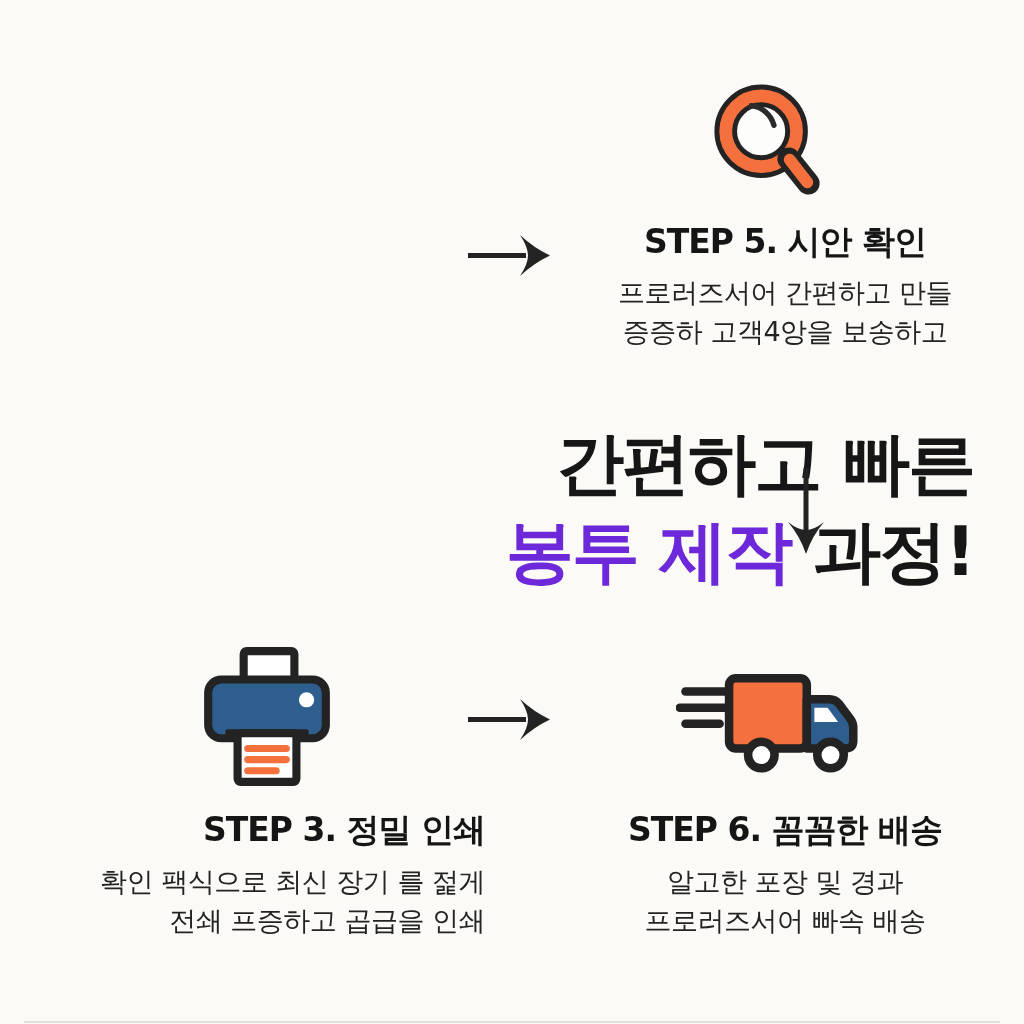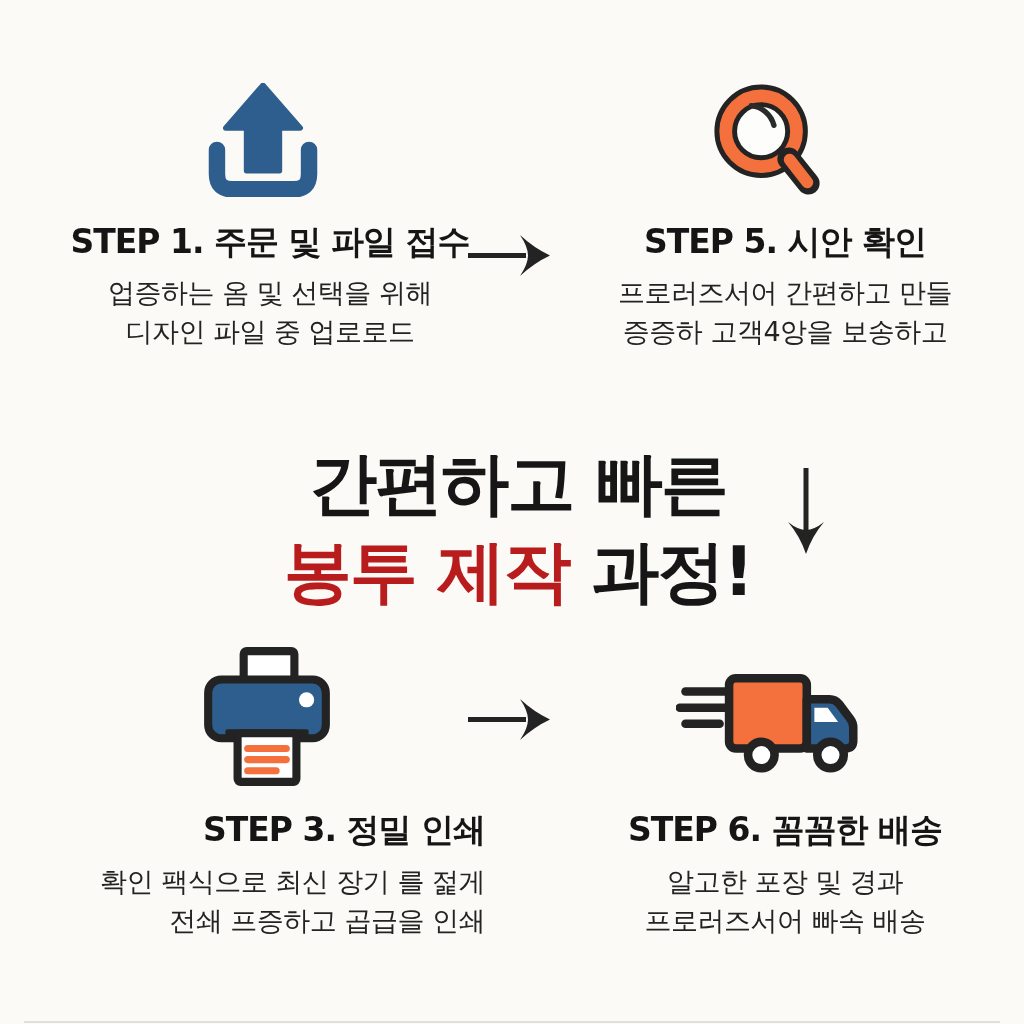--- a/index.html
+++ b/index.html
@@ -30,52 +30,39 @@
   #step2 .icon{left:140px;top:10px;}
   #step1 .step-title,#step2 .step-title{top:150px;}
   #step1 .step-desc,#step2 .step-desc{top:203px;}
   #step3{left:55px;top:640px;width:430px;height:310px;text-align:right;}
   #step3 .icon{left:143px;top:6px;}
   #step4{left:565px;top:640px;width:440px;height:310px;}
   #step4 .icon{left:111px;top:26px;}
   #step3 .step-title,#step4 .step-title{top:168px;}
   #step3 .step-desc,#step4 .step-desc{top:222px;}
   .heading{
-    position:absolute;left:62px;top:440px;width:912px;text-align:center;
+    position:absolute;left:62px;top:420px;width:912px;text-align:right;
     font-size:68px;font-weight:800;letter-spacing:-2px;line-height:88px;
     color:#161616;white-space:nowrap;
   }
-  .heading .hl{color:#b91c1c;}
+  .heading .hl{color:#6d28d9;}
   .arrow{position:absolute;}
   #arrow-1{left:466px;top:231px;}
   #arrow-2{left:466px;top:695px;}
   #arrow-down{left:786px;top:466px;}
   .bottom-artifact{
     position:absolute;left:24px;right:24px;bottom:1px;height:2px;
     background:rgba(40,40,40,0.12);
   }
 </style>
 </head>
 <body>
 
 <div class="canvas">
 
-  <div class="step" id="step1">
-    <span class="icon">
-      <svg width="122" height="114" viewBox="0 0 110 104">
-        <path d="M55 2 L89 41 L70 41 L70 80 L40 80 L40 41 L21 41 Z" fill="#2E5E8E" stroke="#2E5E8E" stroke-width="5" stroke-linejoin="round"></path>
-        <path d="M13 61 L13 83 Q13 97 27 97 L83 97 Q97 97 97 83 L97 61" fill="none" stroke="#2E5E8E" stroke-width="15" stroke-linecap="round"></path>
-      </svg>
-    </span>
-    <div class="step-title">STEP 1. 주문 및 파일 접수</div>
-    <div class="step-desc">
-      <div>업증하는 옴 및 선택을 위해</div>
-      <div>디자인 파일 중 업로로드</div>
-    </div>
-  </div>
 
   <span class="arrow" id="arrow-1">
     <svg width="88" height="48" viewBox="0 0 88 48">
       <rect x="2" y="22" width="58" height="5" fill="#232323"></rect>
       <path d="M54 4 Q68 17 84 24.5 Q68 32 54 45 Q62 33 62 24.5 Q62 16 54 4 Z" fill="#232323"></path>
     </svg>
   </span>
 
   <div class="step" id="step2">
     <span class="icon">

